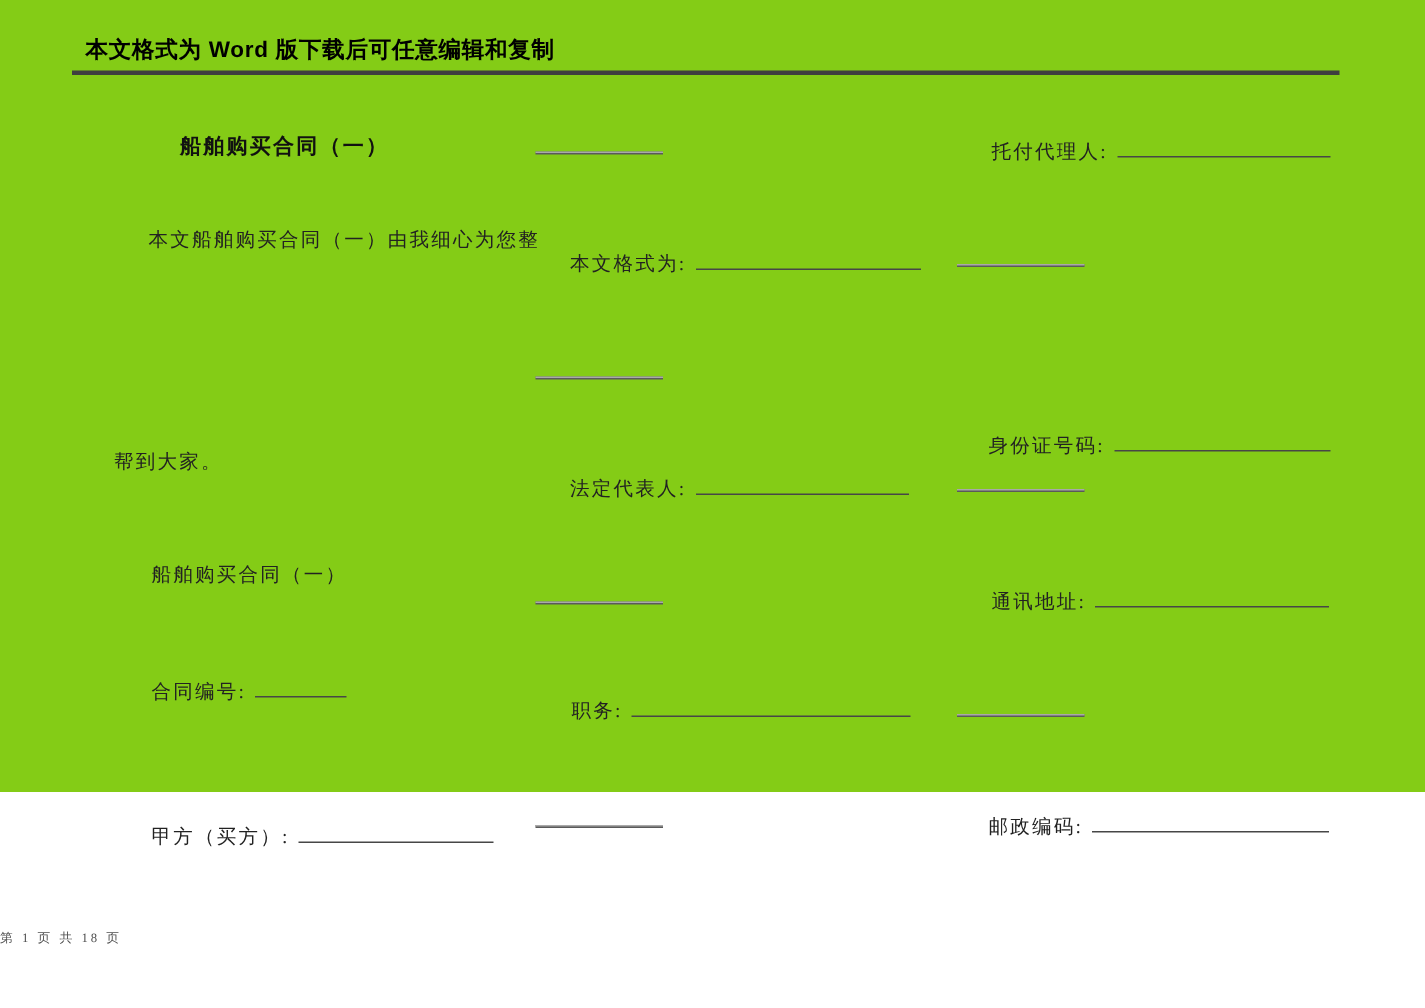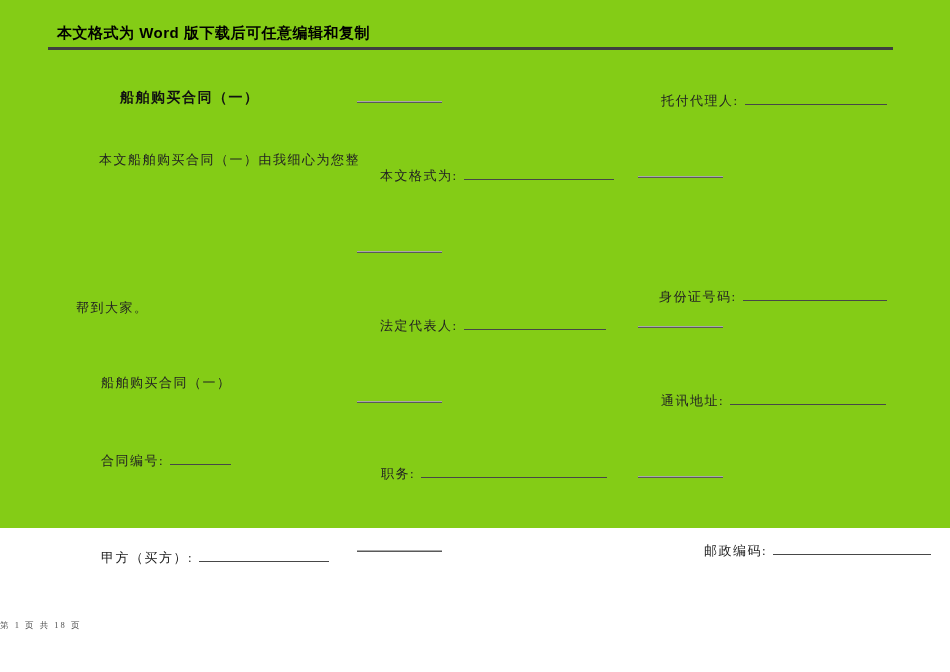--- a/index.html
+++ b/index.html
@@ -135,21 +135,21 @@
   </div>
 
   <div class="uline" style="left:638px; top:326px;"></div>
 
   <div class="row" style="left:661px; top:392px;">
     <span>通讯地址:</span><span class="blank" style="width:156px;"></span>
   </div>
 
   <div class="uline" style="left:638px; top:476px;"></div>
 
-  <div class="row" style="left:659px; top:542px;margin-left:45px;">
+  <div class="row" style="left:659px; top:542px;">
     <span>邮政编码:</span><span class="blank" style="width:158px;"></span>
   </div>
 
   <div class="doc-footer">
     <span>第 1 页 共 18 页</span>
   </div>
 
 </div>
 
 </body></html>

